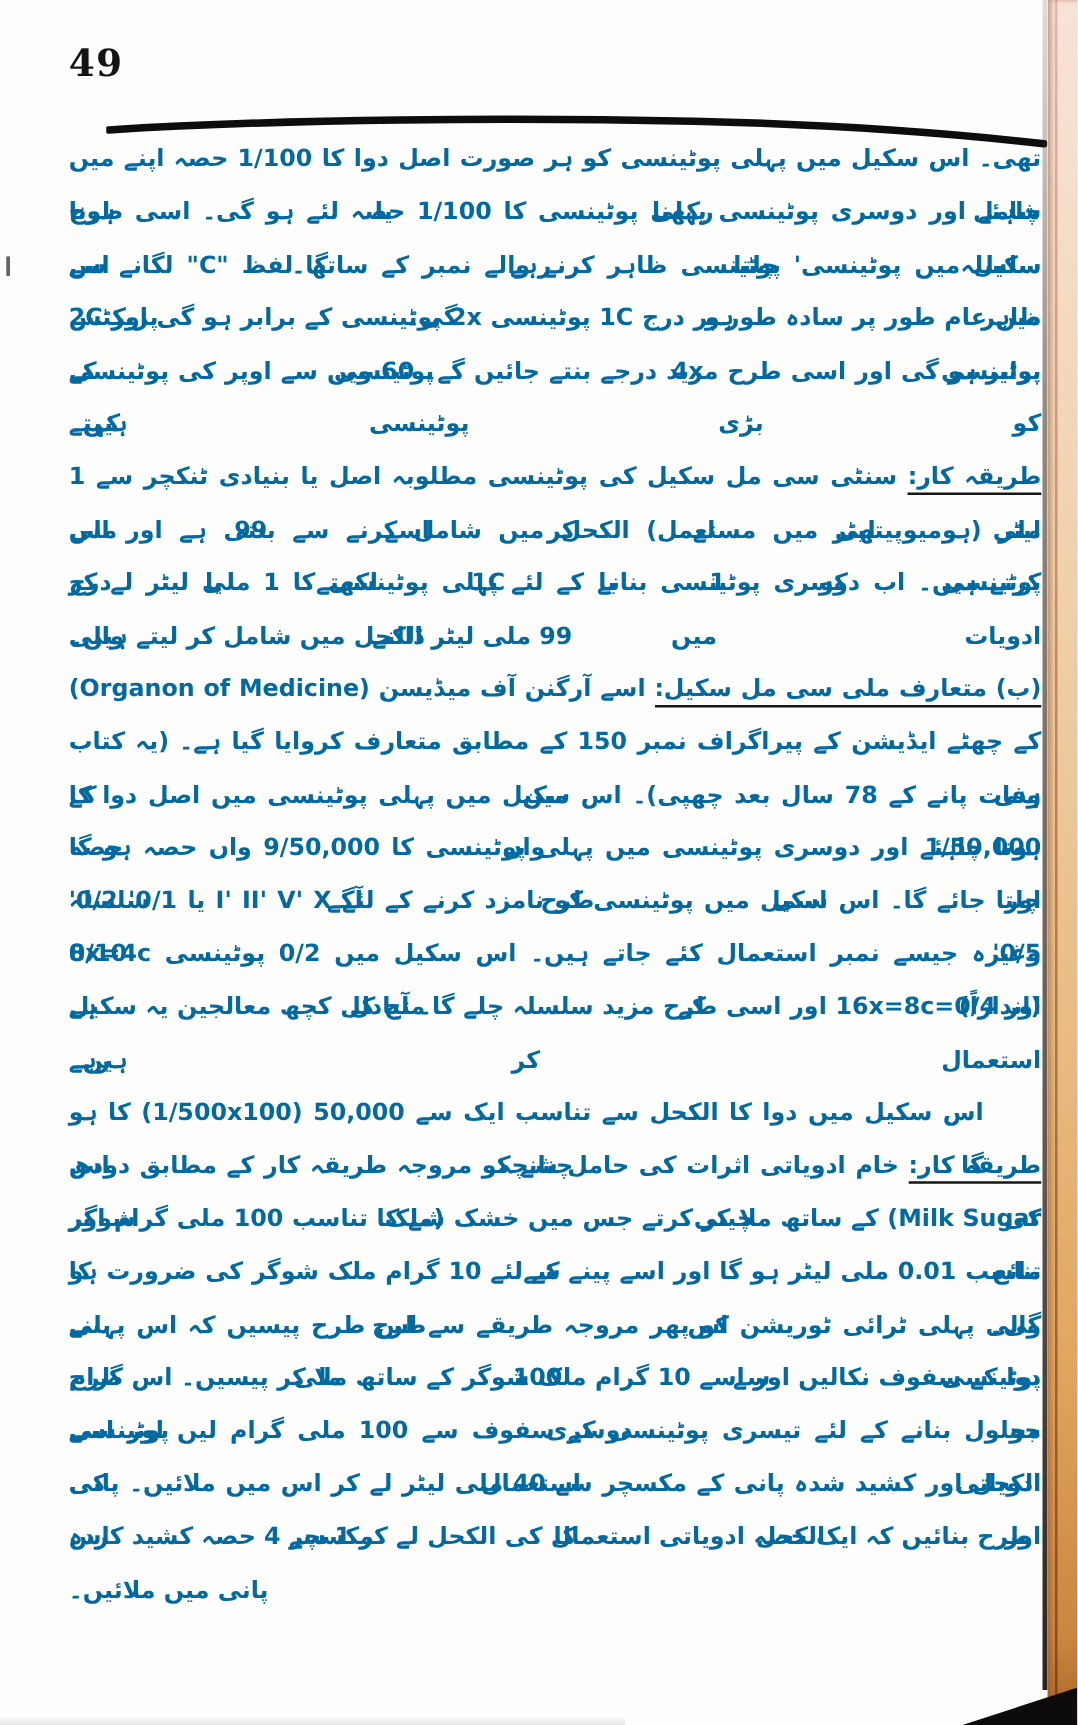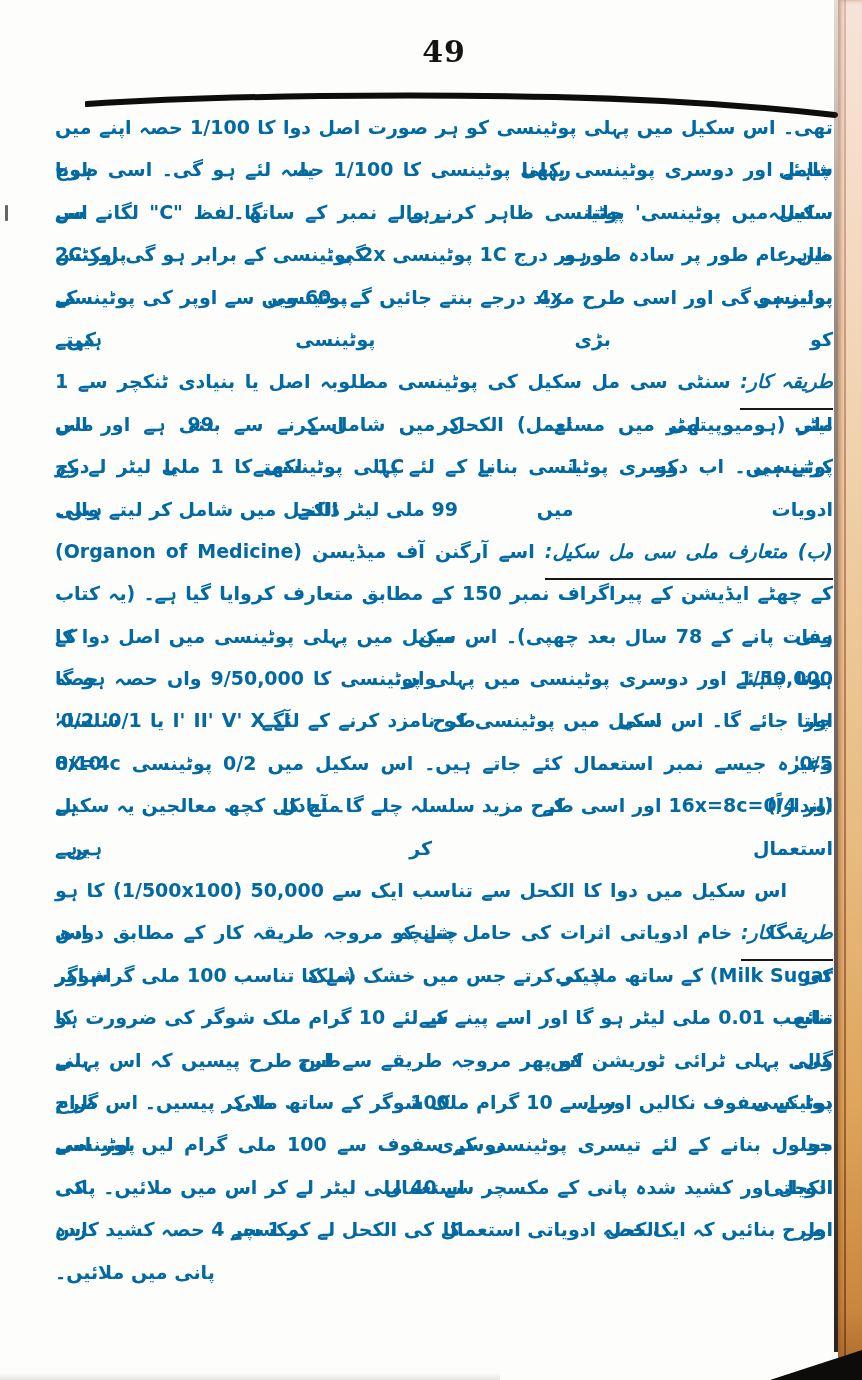--- a/index.html
+++ b/index.html
@@ -4,40 +4,40 @@
 <style>
   html,body{margin:0;padding:0;background:#e9e9e9;}
   .scan{
     position:relative;width:862px;height:1380px;margin:0 auto;
     background:#fdfdfc;overflow:hidden;
     font-family:"DejaVu Sans",sans-serif;
   }
   
   .pagenum{
     position:absolute;top:34px;left:55px;width:778px;
-    text-align:center;font-family:"DejaVu Serif",serif;
+    font-family:"DejaVu Serif",serif;
     font-weight:bold;font-size:30px;color:#141414;letter-spacing:1px;
   }
   
   .rule{position:absolute;left:85px;top:88px;}
   
   .body-text{
     position:absolute;left:55px;top:106px;width:778px;
     color:#0369a1;
   }
   .line{
     direction:rtl;unicode-bidi:embed;
     font-size:19px;line-height:42.4px;height:42.4px;
     font-weight:bold;white-space:normal;overflow:visible;
     text-align:left;
   }
   .line.full{text-align:justify;text-align-last:justify;}
   .line.indent{padding-right:46px;}
   .ulabel{
-    border-bottom:2.5px solid #161616;padding-bottom:16px;font-style:italic;
+    border-bottom:2.5px solid #161616;padding-bottom:2px;
   }
   
   .edge-shadow{
     position:absolute;top:0;right:24px;width:4px;height:1352px;
     background:linear-gradient(to bottom,
       rgba(60,40,25,0.15) 0%,rgba(60,40,25,0.55) 25%,
       rgba(45,28,15,0.75) 70%,rgba(20,12,6,0.9) 100%);
   }
   .edge-strip{
     position:absolute;top:0;right:0;width:24px;height:100%;

